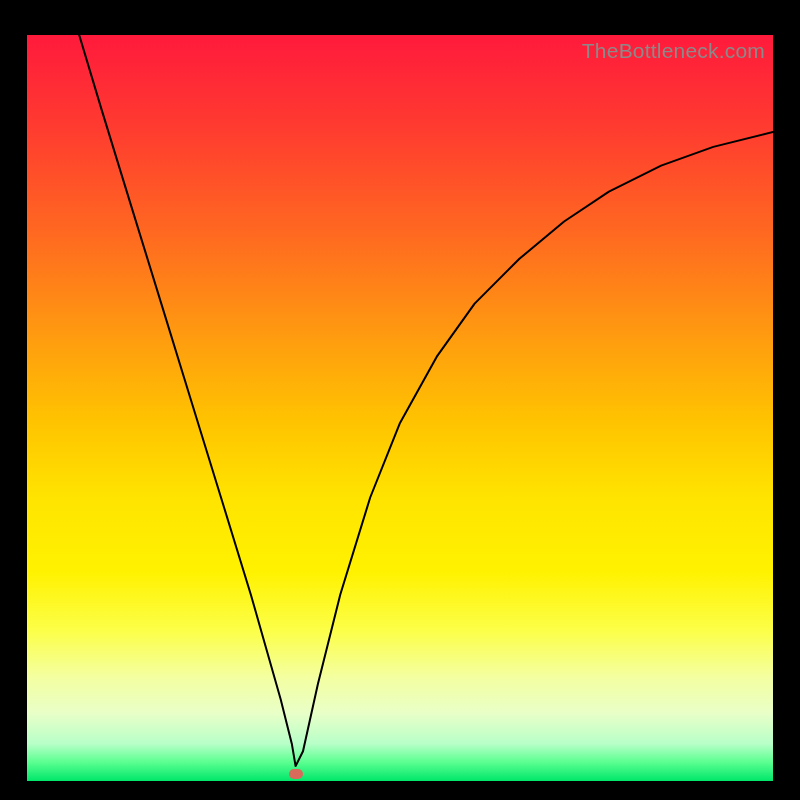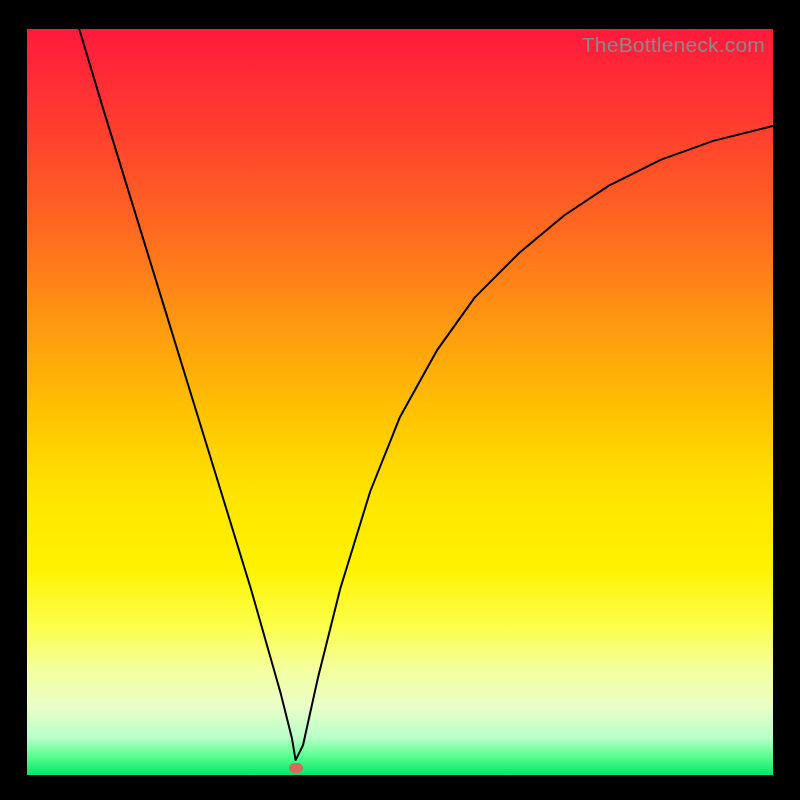--- a/index.html
+++ b/index.html
@@ -13,21 +13,21 @@
   }
   .outer {
     position: relative;
     width: 800px;
     height: 800px;
     background: #000;
   }
   .plot {
     position: absolute;
     left: 27px;
-    top: 29px;
+    top: 35px;
     width: 746px;
     height: 746px;
     background: linear-gradient(to bottom,
       #ff1a3c 0%,
       #ff3a30 12%,
       #ff6a20 27%,
       #ff9a10 40%,
       #ffc400 52%,
       #ffe400 62%,
       #fff200 72%,

